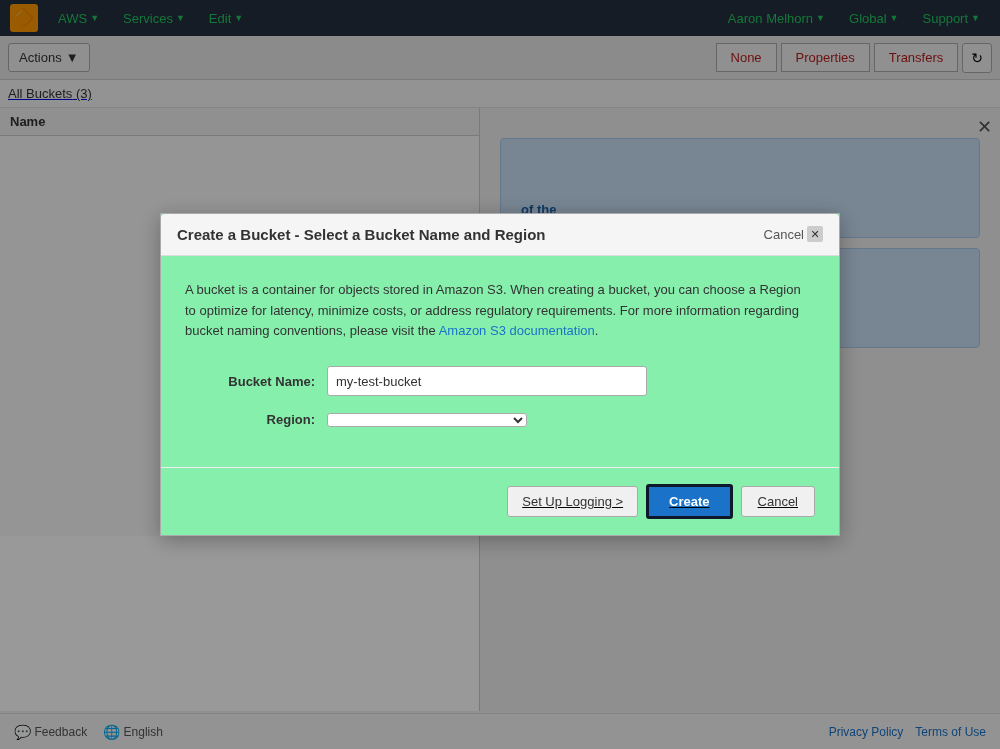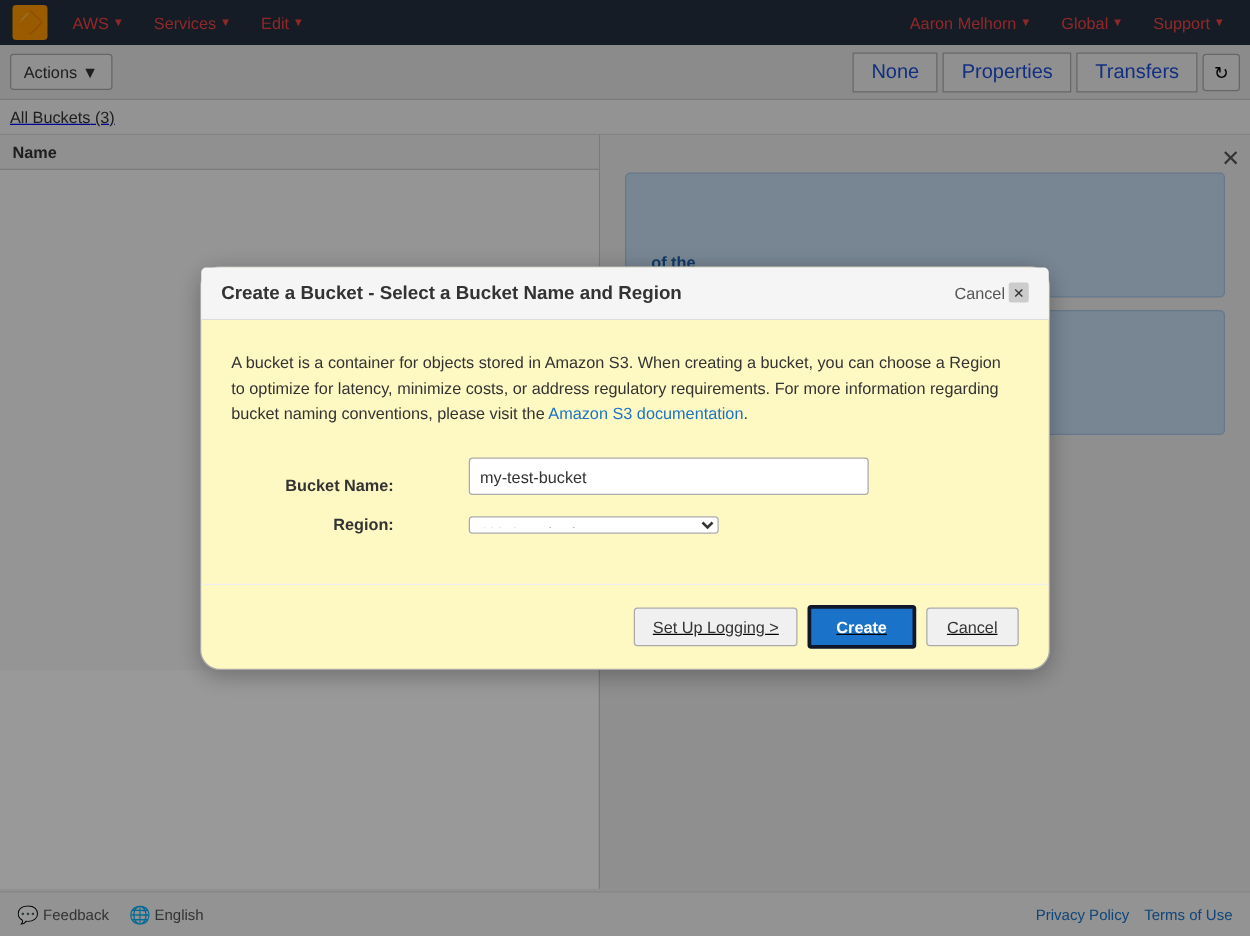--- a/index.html
+++ b/index.html
@@ -17,21 +17,21 @@
     }
     .top-nav-left { display: flex; align-items: center; gap: 4px; }
     .aws-logo {
       width: 28px; height: 28px;
       background: #ff9900;
       display: flex; align-items: center; justify-content: center;
       border-radius: 3px;
       margin-right: 6px;
     }
     .nav-item {
-      color: #ef4444;
+      color: #22c55e;
       padding: 0 10px;
       font-size: 13px;
       cursor: pointer;
       display: flex; align-items: center; gap: 3px;
     }
     .nav-item .caret { font-size: 9px; }
     .top-nav-right { display: flex; align-items: center; gap: 4px; }
 
     
     .toolbar {
@@ -65,22 +65,22 @@
     }
     .toolbar-right {
       margin-left: auto;
       display: flex; align-items: center; gap: 4px;
     }
     .btn-tab {
       background: #f0f0f0;
       border: 1px solid #aaa;
       padding: 6px 14px;
       cursor: pointer;
-      font-size: 16px;
-      color: #1d4ed8;
+      font-size: 13px;
+      color: #b91c1c;
     }
     .btn-refresh {
       background: #f0f0f0;
       border: 1px solid #aaa;
       padding: 6px 8px;
       cursor: pointer;
       font-size: 14px;
       border-radius: 3px;
     }
 
@@ -162,23 +162,23 @@
       top: 0; left: 0; right: 0; bottom: 0;
       background: rgba(0,0,0,0.4);
       z-index: 100;
       display: flex;
       align-items: center;
       justify-content: center;
     }
 
     
     .modal {
-      background: #fef9c3;
-      border: 1px solid #aaa;
-      border-radius: 16px;
+      background: #86efac;
+      border: 1px solid #aaa;
+      border-radius: 0;
       width: 680px;
       box-shadow: 0 4px 20px rgba(0,0,0,0.3);
       position: relative;
     }
     .modal-header {
       background: #f5f5f5;
       border-bottom: 1px solid #ddd;
       padding: 12px 16px;
       display: flex;
       align-items: center;
@@ -214,23 +214,22 @@
       color: #333;
       line-height: 1.6;
       margin-bottom: 24px;
     }
     .modal-description a {
       color: #1a73c8;
       text-decoration: none;
     }
     .form-row {
       display: flex;
-      align-items: flex-end;
+      align-items: center;
       margin-bottom: 16px;
-      gap: 48px;
     }
     .form-label {
       width: 130px;
       text-align: right;
       font-size: 13px;
       color: #333;
       font-weight: bold;
       margin-right: 12px;
     }
     .form-input {

